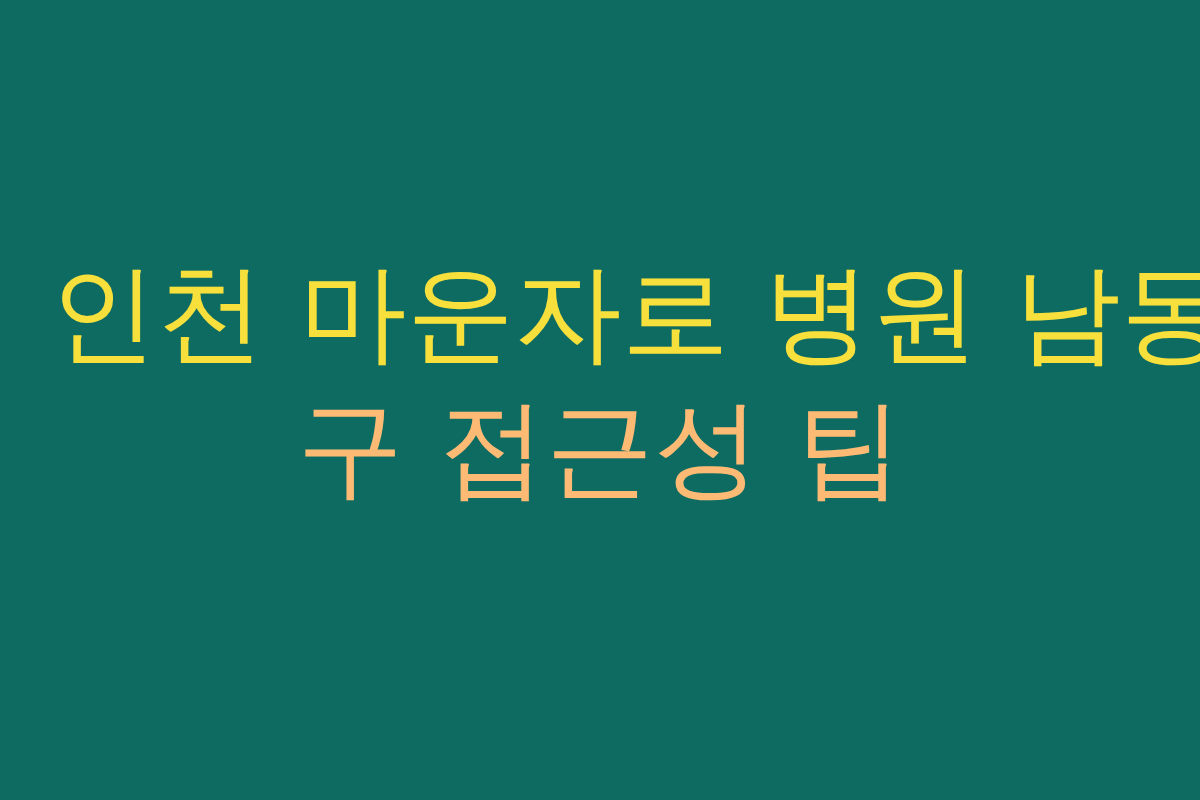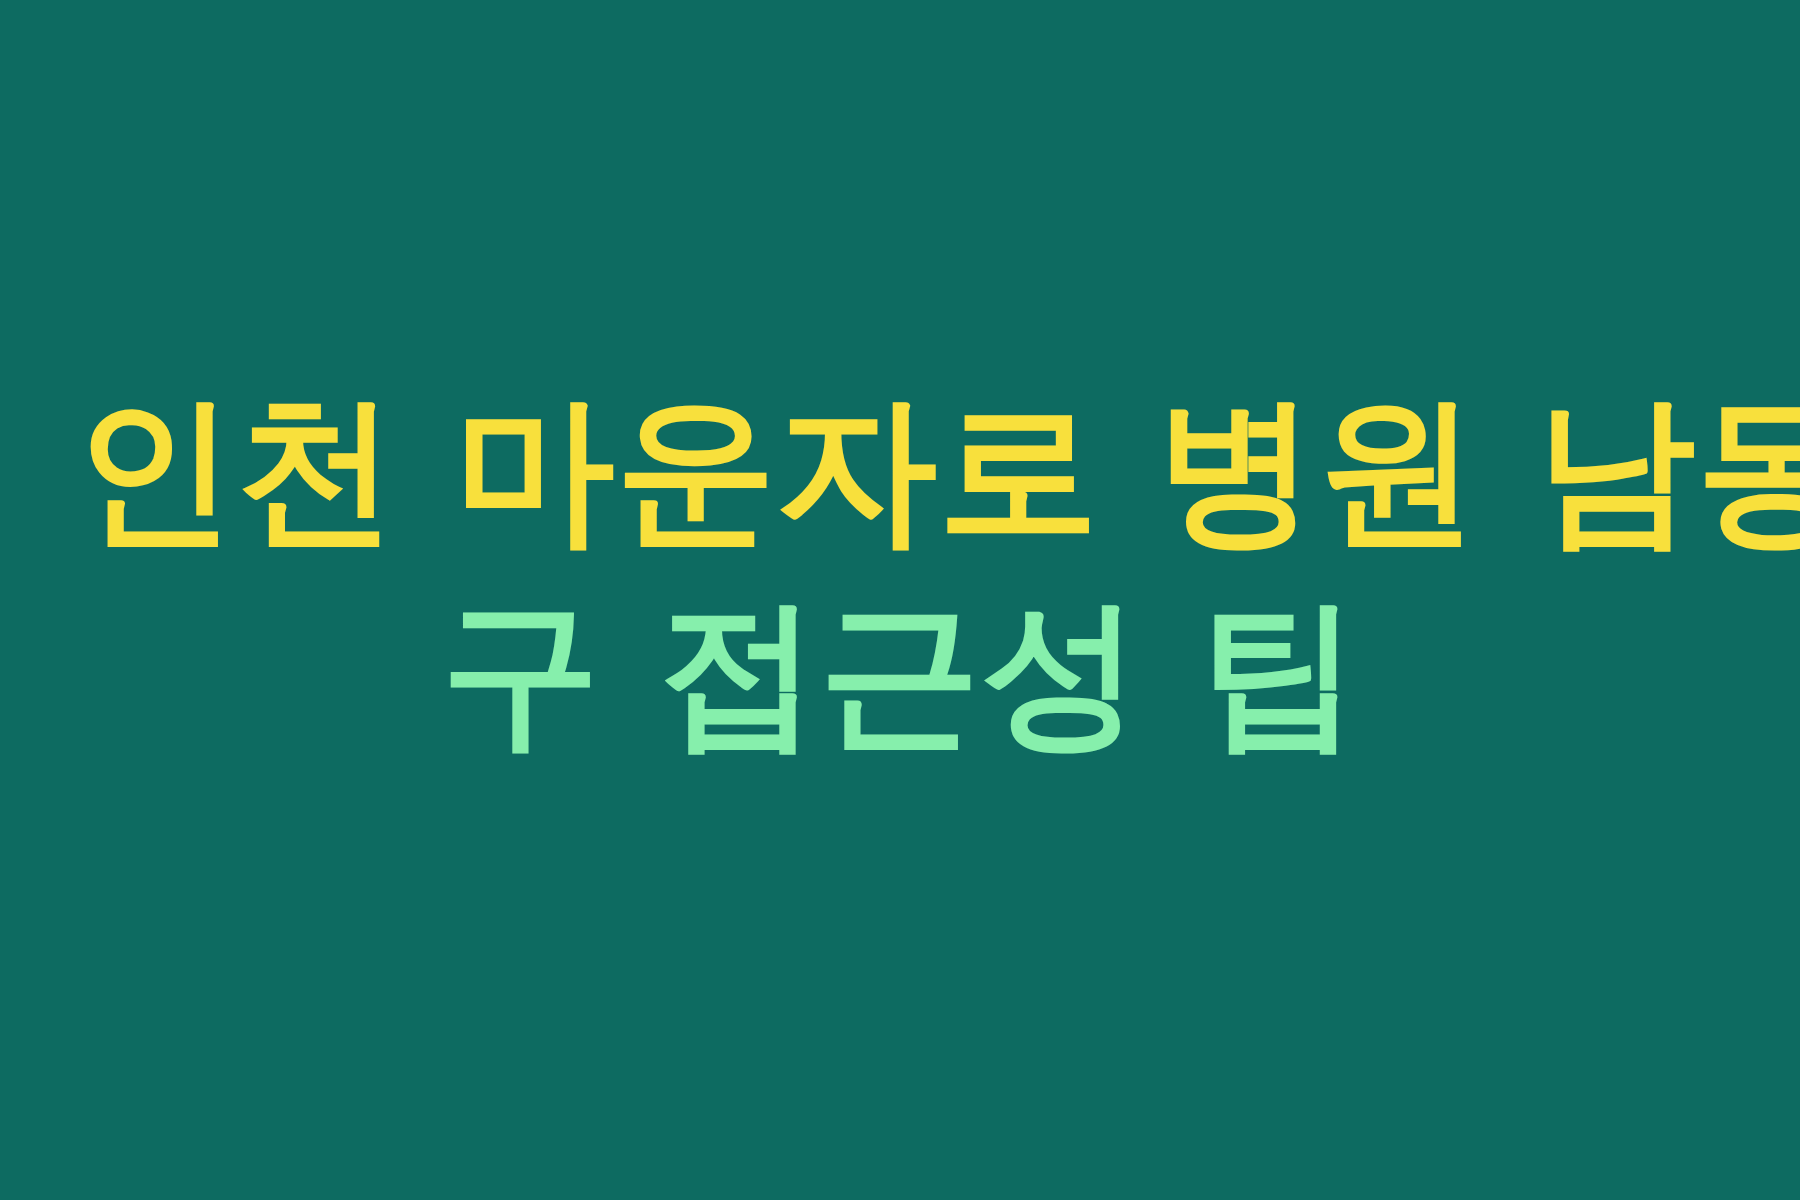--- a/index.html
+++ b/index.html
@@ -30,29 +30,29 @@
     width: 1100px;
     text-align: center;
     
     transform: translateY(-18px);
   }
 
   .title-line {
     display: block;
     color: #f8e03c;
     font-family: "DejaVu Sans", "Liberation Sans", sans-serif;
-    font-weight: 700;
+    font-weight: 400;
     font-size: 107px;
     line-height: 135px;
     letter-spacing: 0.5px;
     white-space: nowrap;
     text-rendering: geometricPrecision;
   }
 </style>
 </head>
 <body>
 
 <div class="banner" style="background: rgb(13, 107, 97);">
   <div class="title-block">
     <span class="title-line" style="color: rgb(248, 224, 60);">인천 마운자로 병원 남동</span>
-    <span class="title-line" style="color: #86efac;">구 접근성 팁</span>
+    <span class="title-line" style="color: #fdba74;">구 접근성 팁</span>
   </div>
 </div>
 
 </body></html>

